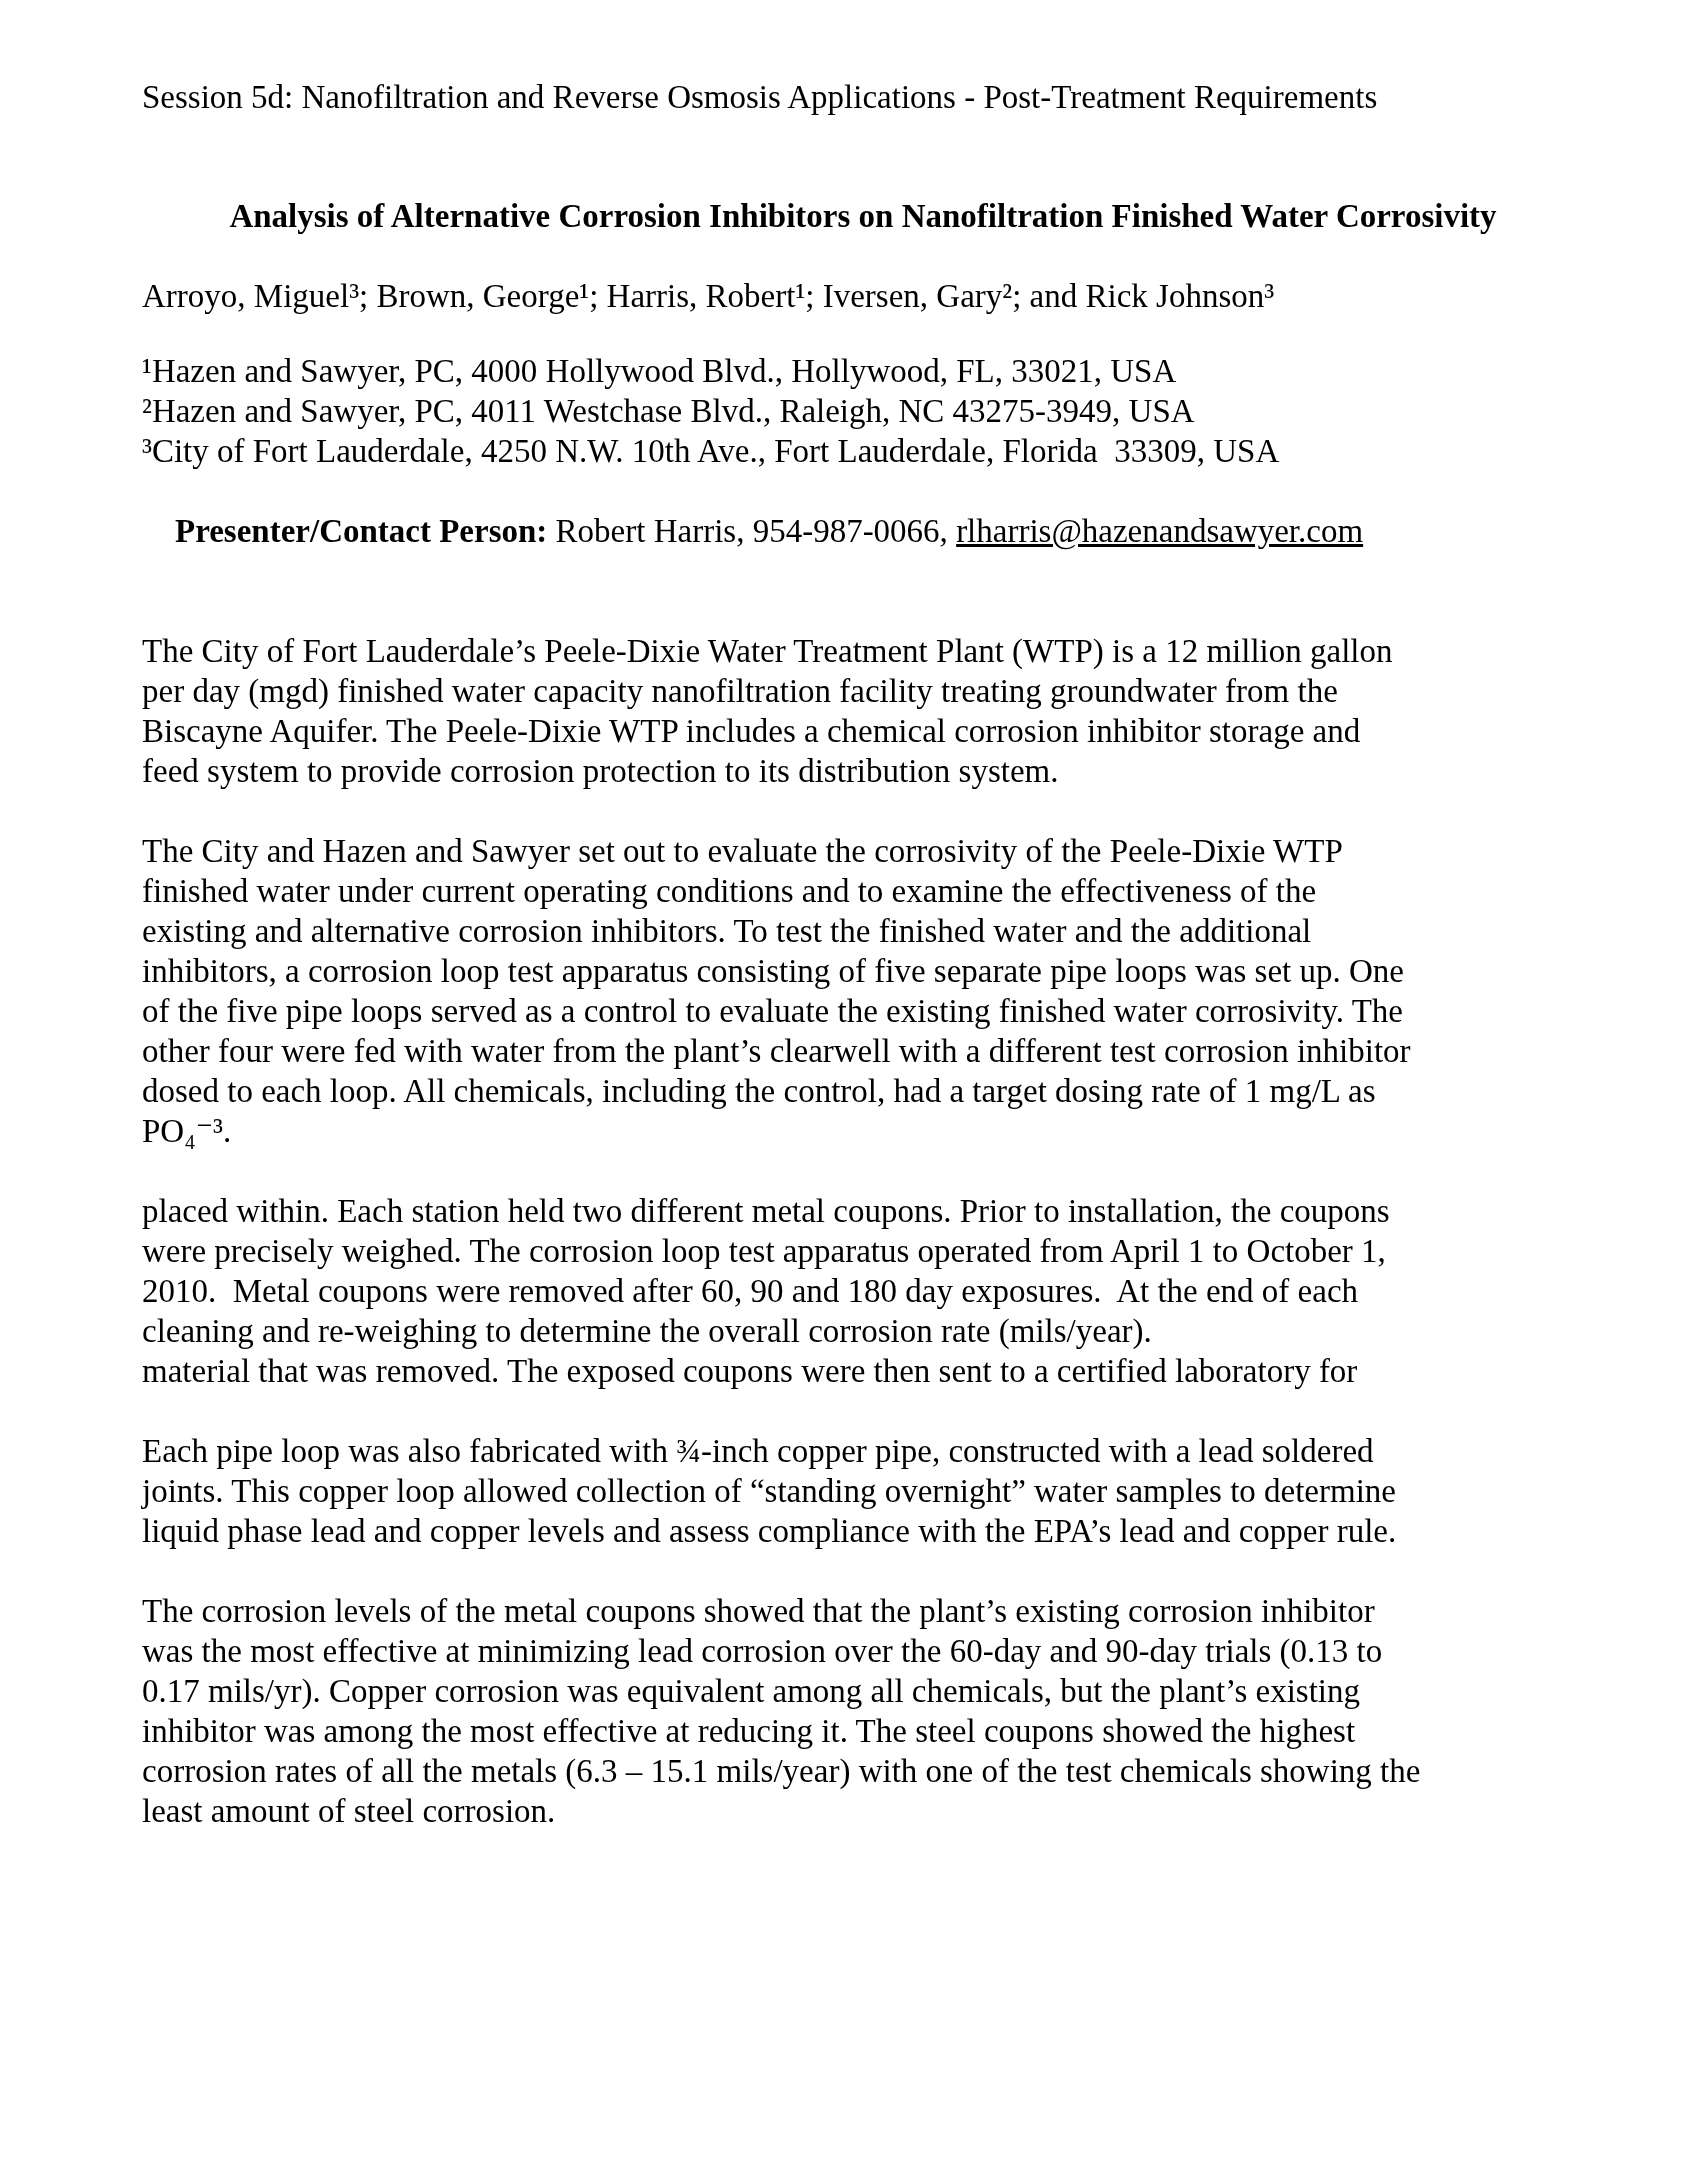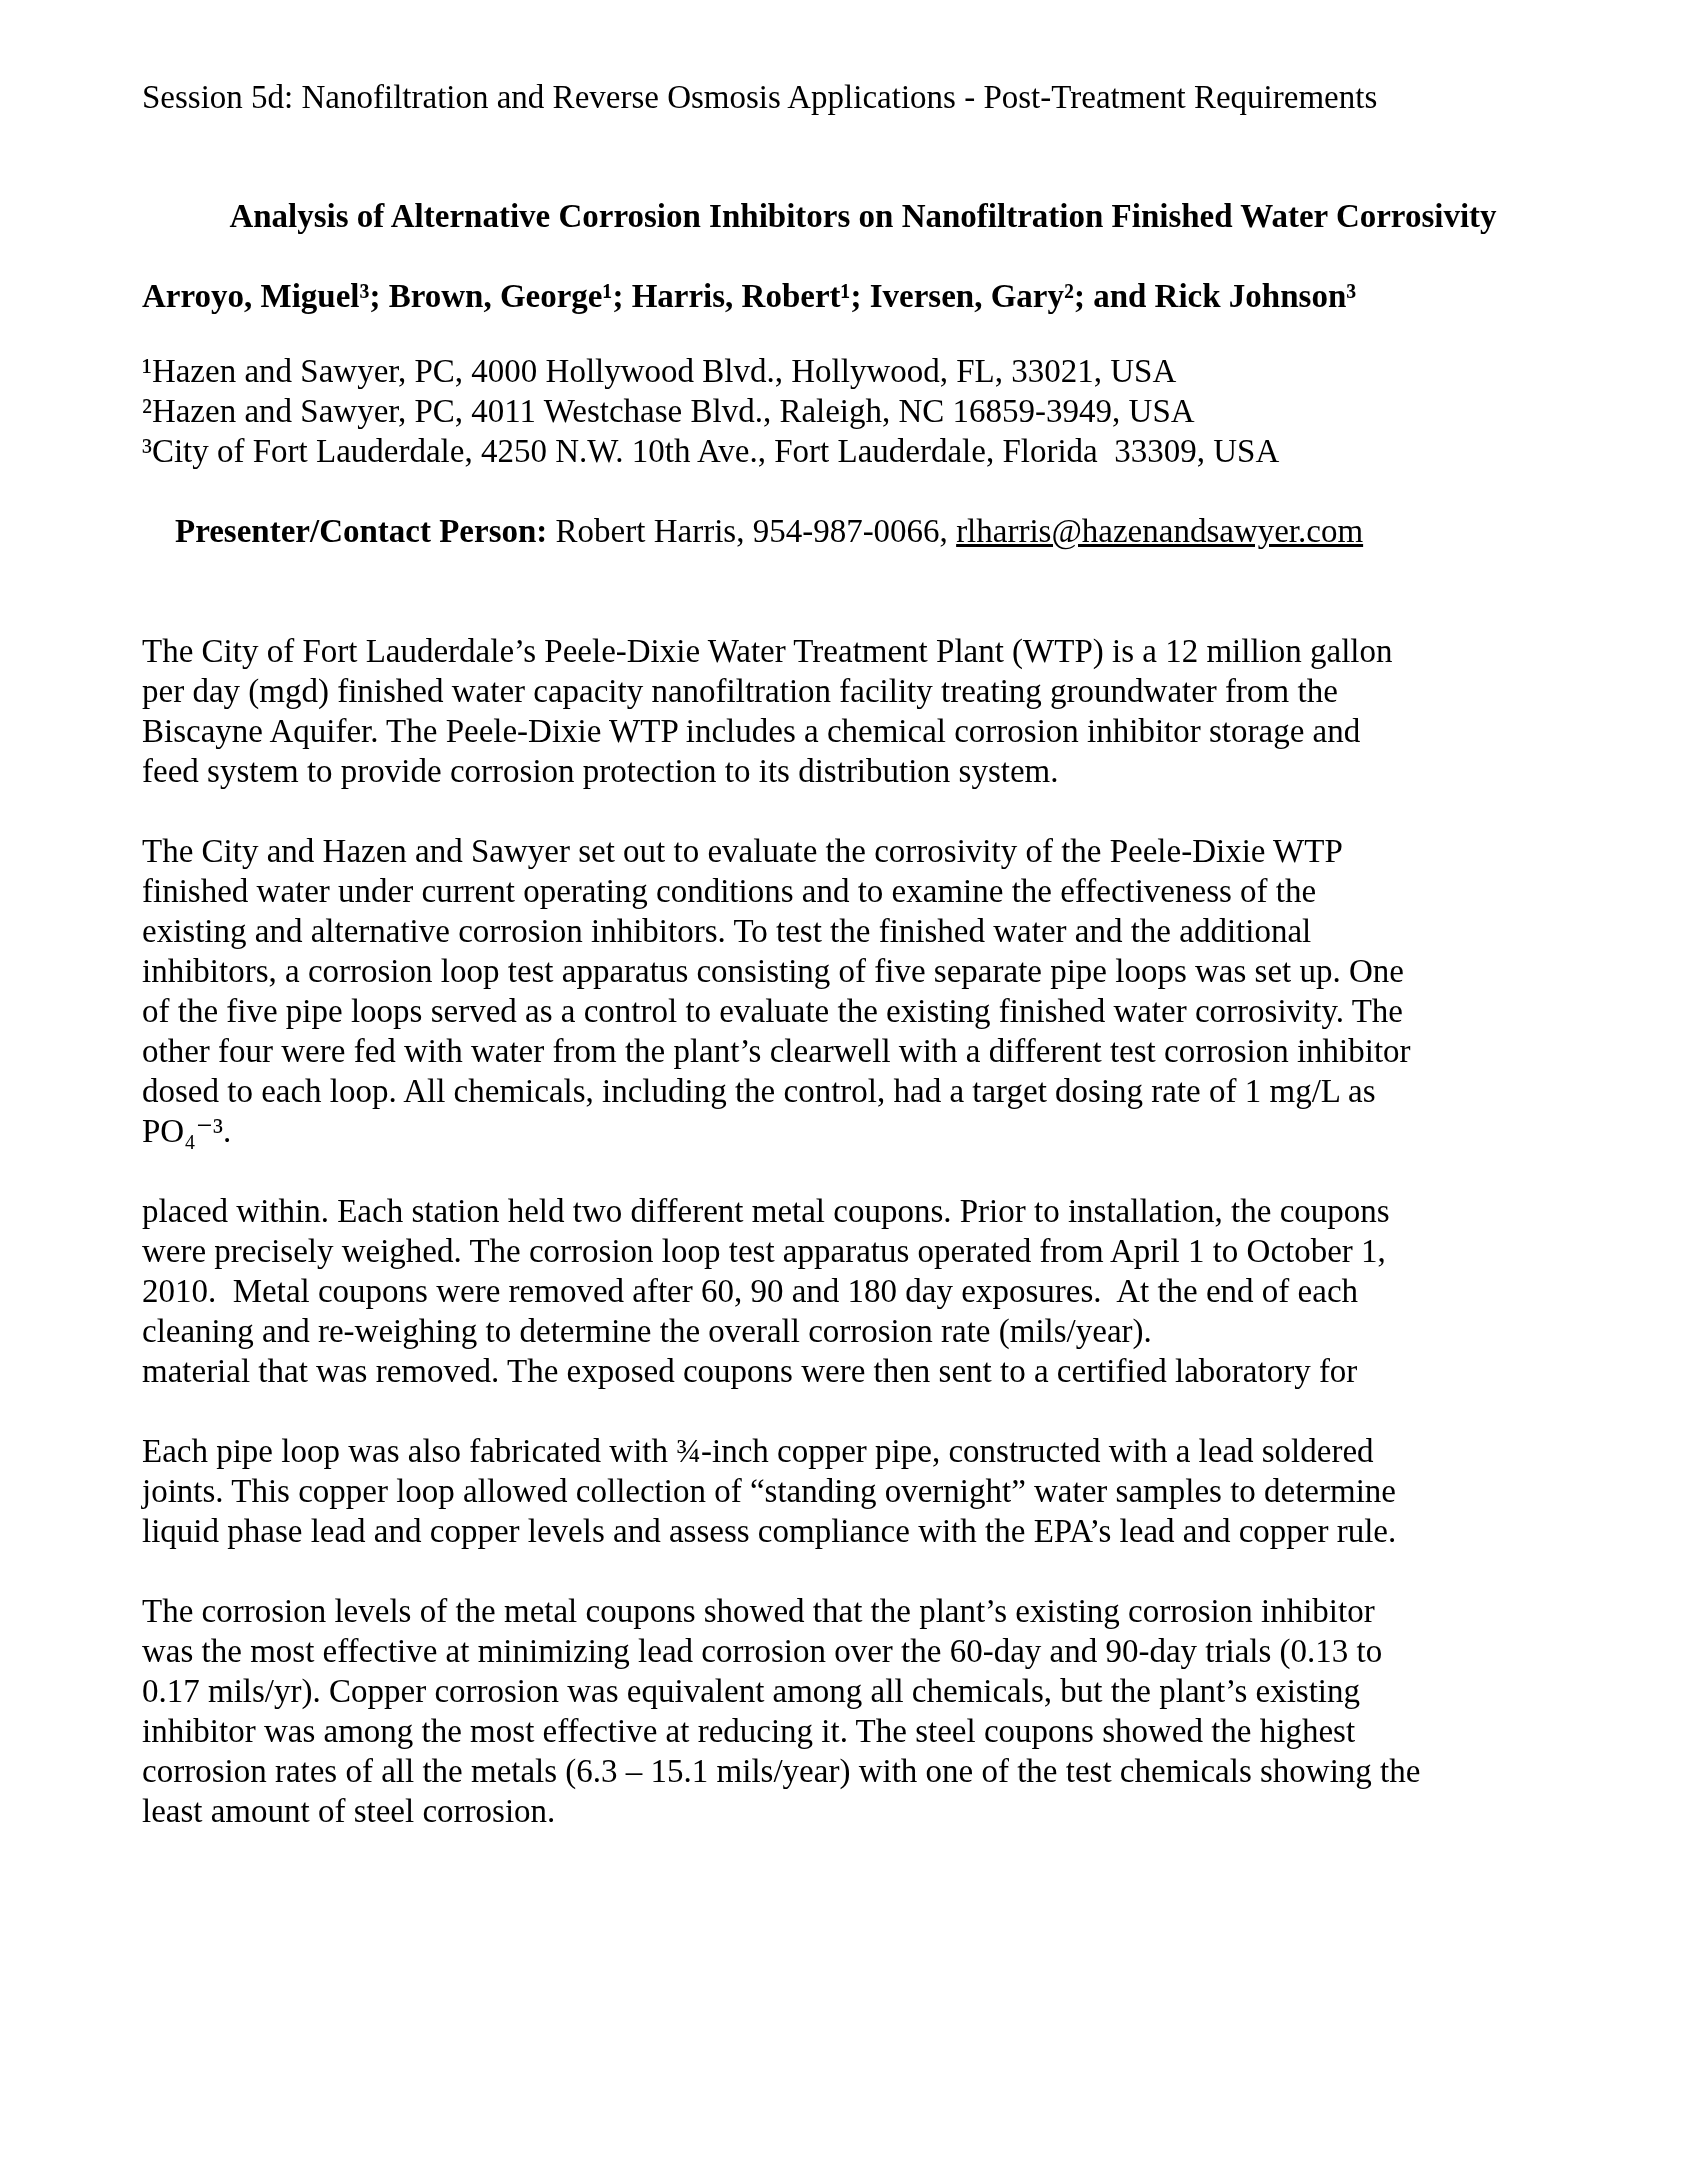--- a/index.html
+++ b/index.html
@@ -11,21 +11,21 @@
     color: #000000;
     box-sizing: border-box;
     padding: 77px 99px 0 142px;
     font-family: "Liberation Serif", "DejaVu Serif", serif;
     font-size: 33px;
     line-height: 40px;
   }
   .line { white-space: pre; }
   .session-header { margin-bottom: 79px; }
   .paper-title { font-weight: bold; text-align: center; margin-bottom: 40px; }
-  .authors { font-weight: bold; margin-bottom: 35px; }
+  .authors { font-weight: normal; margin-bottom: 35px; }
   .affiliations { margin-bottom: 0; }
   .presenter { white-space: pre; margin-bottom: 40px; }
   .presenter .label { font-weight: bold; }
   .email-link {
     color: #000000;
     text-decoration: underline;
     cursor: pointer;
   }
   .para { margin-bottom: 40px; }
 </style>
@@ -35,21 +35,21 @@
 <div class="page">
 
   <div class="line session-header">Session 5d: Nanofiltration and Reverse Osmosis Applications - Post-Treatment Requirements</div>
 
   <div class="line paper-title">Analysis of Alternative Corrosion Inhibitors on Nanofiltration Finished Water Corrosivity</div>
 
   <div class="line authors">Arroyo, Miguel³; Brown, George¹; Harris, Robert¹; Iversen, Gary²; and Rick Johnson³</div>
 
   <div class="affiliations">
       <div class="line">¹Hazen and Sawyer, PC, 4000 Hollywood Blvd., Hollywood, FL, 33021, USA</div>
-      <div class="line">²Hazen and Sawyer, PC, 4011 Westchase Blvd., Raleigh, NC 16859-3949, USA</div>
+      <div class="line">²Hazen and Sawyer, PC, 4011 Westchase Blvd., Raleigh, NC 43275-3949, USA</div>
       <div class="line">³City of Fort Lauderdale, 4250 N.W. 10th Ave., Fort Lauderdale, Florida  33309, USA</div>
     </div>
 
   <div class="line presenter">
     <span class="label">Presenter/Contact Person:</span><span> Robert Harris, 954-987-0066, </span><a class="email-link">rlharris@hazenandsawyer.com</a>
   </div>
 
   <div>
     <div class="para">
         <div class="line">The City of Fort Lauderdale’s Peele-Dixie Water Treatment Plant (WTP) is a 12 million gallon</div>

